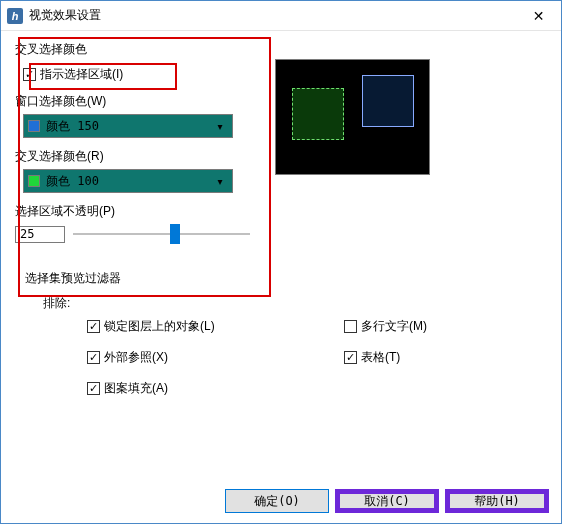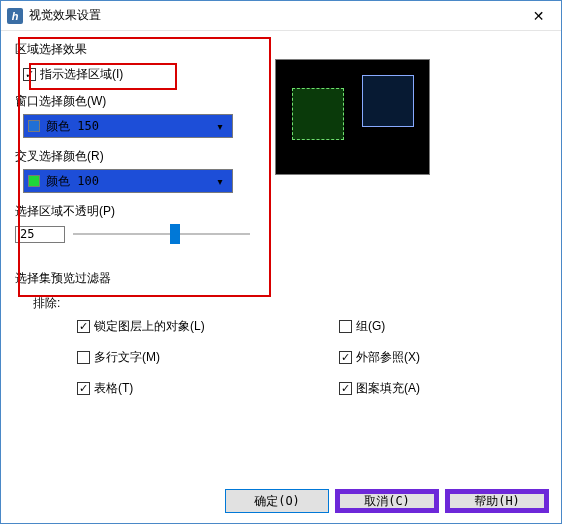--- a/index.html
+++ b/index.html
@@ -113,21 +113,21 @@
   }
   .checkbox.checked::before { content: "✓"; color: #000; font-size: 11px; }
 
   .combo {
     width: 210px;
     height: 24px;
     border: 1px solid #7a7a7a;
     display: flex;
     align-items: center;
     padding: 0 4px;
-    background: #1d4ed8;
+    background: #0f766e;
     position: relative;
   }
   .combo .swatch {
     width: 12px;
     height: 12px;
     margin-right: 6px;
     border: 1px solid #7a7a7a;
   }
   .combo .combo-text { flex: 1; font-family: "SimSun", monospace; }
   .combo .combo-arrow {
@@ -194,20 +194,21 @@
     left: 86px;
     top: 15px;
     width: 52px;
     height: 52px;
     border: 1.5px solid #88aaff;
     background: #071a33;
   }
 
   .filter-section {
     margin-top: 26px;
+    margin-left: 10px;
   }
   .exclude-label {
     margin: 8px 0 6px 18px;
   }
   .filter-grid {
     display: grid;
     grid-template-columns: 1fr 1fr;
     column-gap: 10px;
     row-gap: 14px;
     margin-left: 18px;
@@ -249,21 +250,21 @@
     </div>
   </div>
 
   <div class="content">
 
     <div class="highlight-box"></div>
     <div class="highlight-box-inner"></div>
 
     <div class="row-top">
       <div class="left-col">
-        <div class="group-label">区域选择效果</div>
+        <div class="group-label">交叉选择颜色</div>
 
         <div class="checkbox-row" style="margin-left:8px;">
           <span class="checkbox checked"></span>
           <span>指示选择区域(I)</span>
         </div>
 
         <div class="field-label">窗口选择颜色(W)</div>
         <div class="combo" style="margin-left:8px;">
           <span class="swatch" style="background: rgb(31, 111, 214);"></span>
           <span class="combo-text">颜色 150</span>
@@ -300,24 +301,20 @@
     <div class="filter-section">
       <div class="group-label">选择集预览过滤器</div>
       <div class="exclude-label">排除:</div>
       <div class="filter-grid" id="filter-grid">
           <div class="checkbox-row">
             <span class="checkbox checked"></span>
             <span>锁定图层上的对象(L)</span>
           </div>
           <div class="checkbox-row">
             <span class="checkbox"></span>
-            <span>组(G)</span>
-          </div>
-          <div class="checkbox-row">
-            <span class="checkbox"></span>
             <span>多行文字(M)</span>
           </div>
           <div class="checkbox-row">
             <span class="checkbox checked"></span>
             <span>外部参照(X)</span>
           </div>
           <div class="checkbox-row">
             <span class="checkbox checked"></span>
             <span>表格(T)</span>
           </div>

